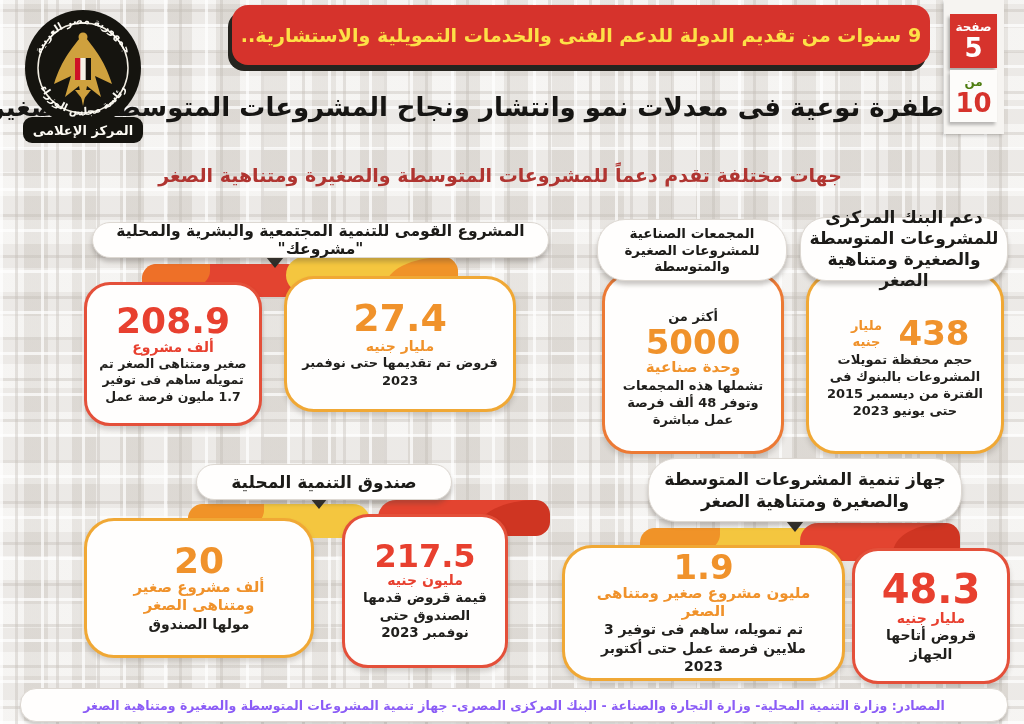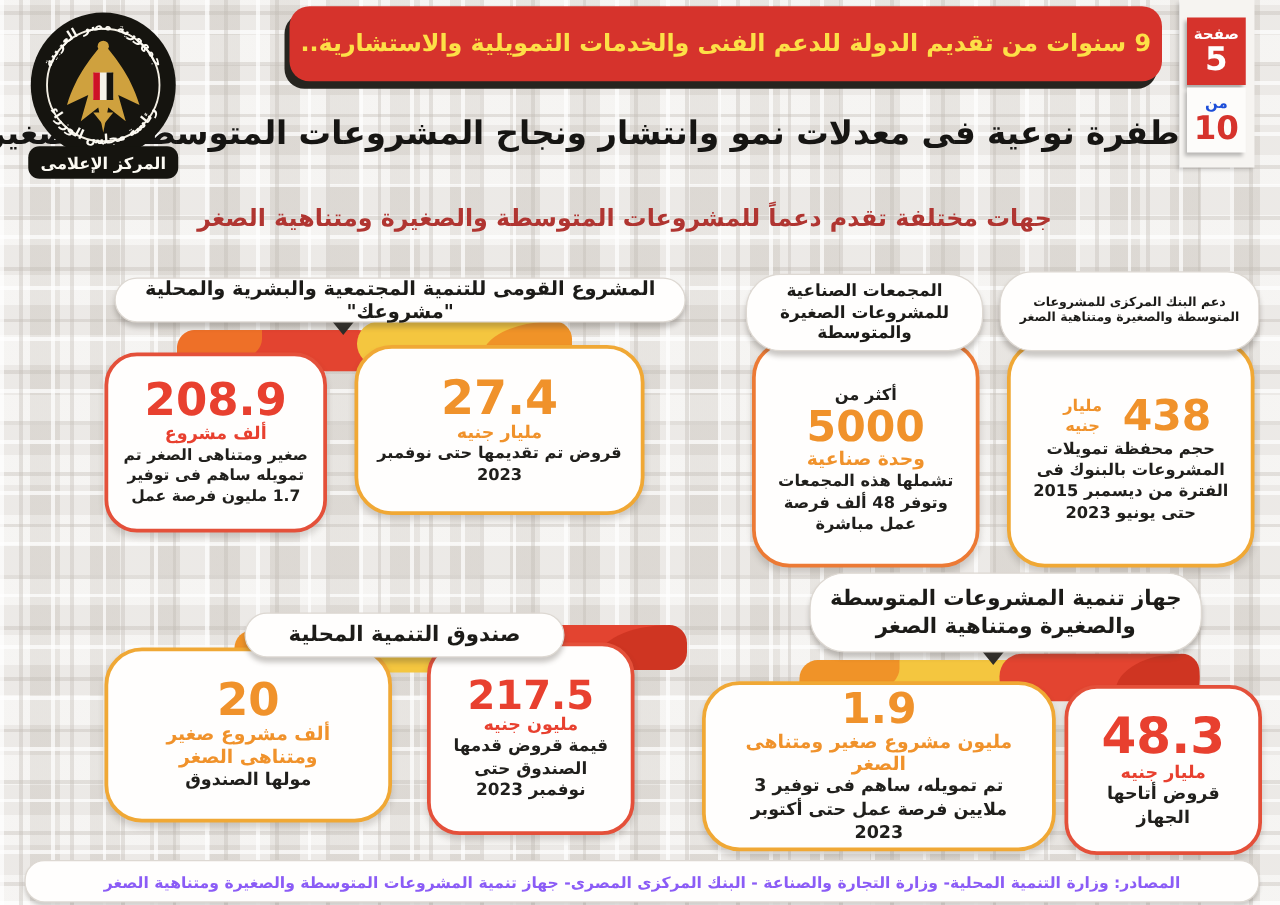--- a/index.html
+++ b/index.html
@@ -33,21 +33,21 @@
     display:flex;flex-direction:column;align-items:center;justify-content:center;
     color:#fff;font-weight:bold;box-shadow:-2px 3px 3px rgba(0,0,0,.3);
   }
   .page-red .lbl{font-size:12px;line-height:1.1;}
   .page-red .num{font-size:26px;line-height:1;}
   .page-white{
     left:950px;top:70px;width:47px;height:52px;background:#fdfcfa;z-index:5;
     display:flex;flex-direction:column;align-items:center;justify-content:center;
     font-weight:bold;box-shadow:-2px 3px 3px rgba(0,0,0,.25);
   }
-  .page-white .lbl{font-size:12px;color:#1d4ed8;line-height:1.1;}
+  .page-white .lbl{font-size:12px;color:#4d7c0f;line-height:1.1;}
   .page-white .num{font-size:26px;color:#d6332c;line-height:1;}
   .main-title{
     left:20px;top:92px;width:924px;
     text-align:right;font-weight:bold;font-size:26px;color:#161513;
     white-space:nowrap;z-index:4;
   }
   .subtitle{
     left:20px;top:164px;width:960px;text-align:center;
     font-weight:bold;font-size:19px;color:#b03531;z-index:4;
   }
@@ -170,32 +170,32 @@
   <div class="abs pill" style="left:597px;top:219px;width:190px;height:62px;border-radius:28px;font-size:13.5px;line-height:1.25;padding:2px 8px;box-sizing:border-box">
     <span>المجمعات الصناعية للمشروعات الصغيرة والمتوسطة</span>
   </div>
   <div class="abs card b-deep" style="left:602px;top:272px;width:182px;height:182px;padding-top:20px">
     <div class="desc" style="font-size:13px">أكثر من</div>
     <div class="val orange" style="font-size:34px">5000</div>
     <div class="unit orange" style="font-size:15px">وحدة صناعية</div>
     <div class="desc" style="font-size:13px">تشملها هذه المجمعات وتوفر 48 ألف فرصة عمل مباشرة</div>
   </div>
 
-  <div class="abs pill" style="left:800px;top:217px;width:208px;height:64px;border-radius:26px;font-size:10px;line-height:1.25;padding:2px 8px;box-sizing:border-box">
+  <div class="abs pill" style="left:800px;top:217px;width:208px;height:64px;border-radius:26px;font-size:17px;line-height:1.25;padding:2px 8px;box-sizing:border-box">
     <span>دعم البنك المركزى للمشروعات المتوسطة والصغيرة ومتناهية الصغر</span>
   </div>
   <div class="abs card b-orange" style="left:806px;top:272px;width:198px;height:182px;padding-top:20px">
     <div class="row">
       <span class="val orange" style="font-size:34px">438</span>
       <span class="unit orange" style="font-size:13px;max-width:52px">مليار جنيه</span>
     </div>
     <div class="desc" style="font-size:13px">حجم محفظة تمويلات المشروعات بالبنوك فى الفترة من ديسمبر 2015 حتى يونيو 2023</div>
   </div>
 
-  <div class="abs pill" style="left:196px;top:490px;width:254px;height:34px;border-radius:18px;font-size:17px">
+  <div class="abs pill" style="left:196px;top:464px;width:254px;height:34px;border-radius:18px;font-size:17px">
     <span>صندوق التنمية المحلية</span>
   </div>
   <div class="abs tri" style="left:306px;top:493px"></div>
 
   <div class="abs ribbon yellow" style="left:188px;top:504px;width:182px;height:34px">
     <div class="acc left" style="background:#f09328"></div>
   </div>
   <div class="abs ribbon red" style="left:378px;top:500px;width:172px;height:36px">
     <div class="acc right" style="background:#cf3522"></div>
   </div>

